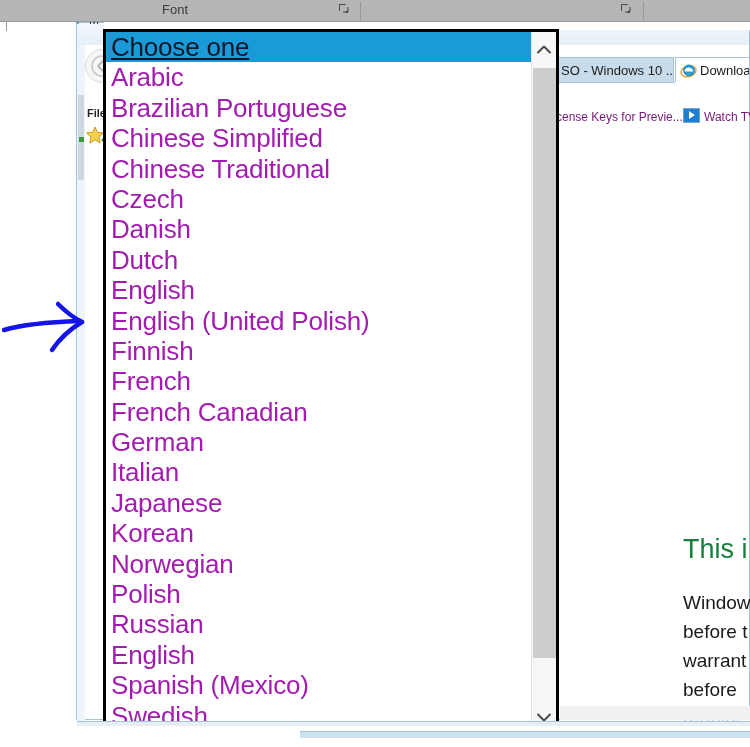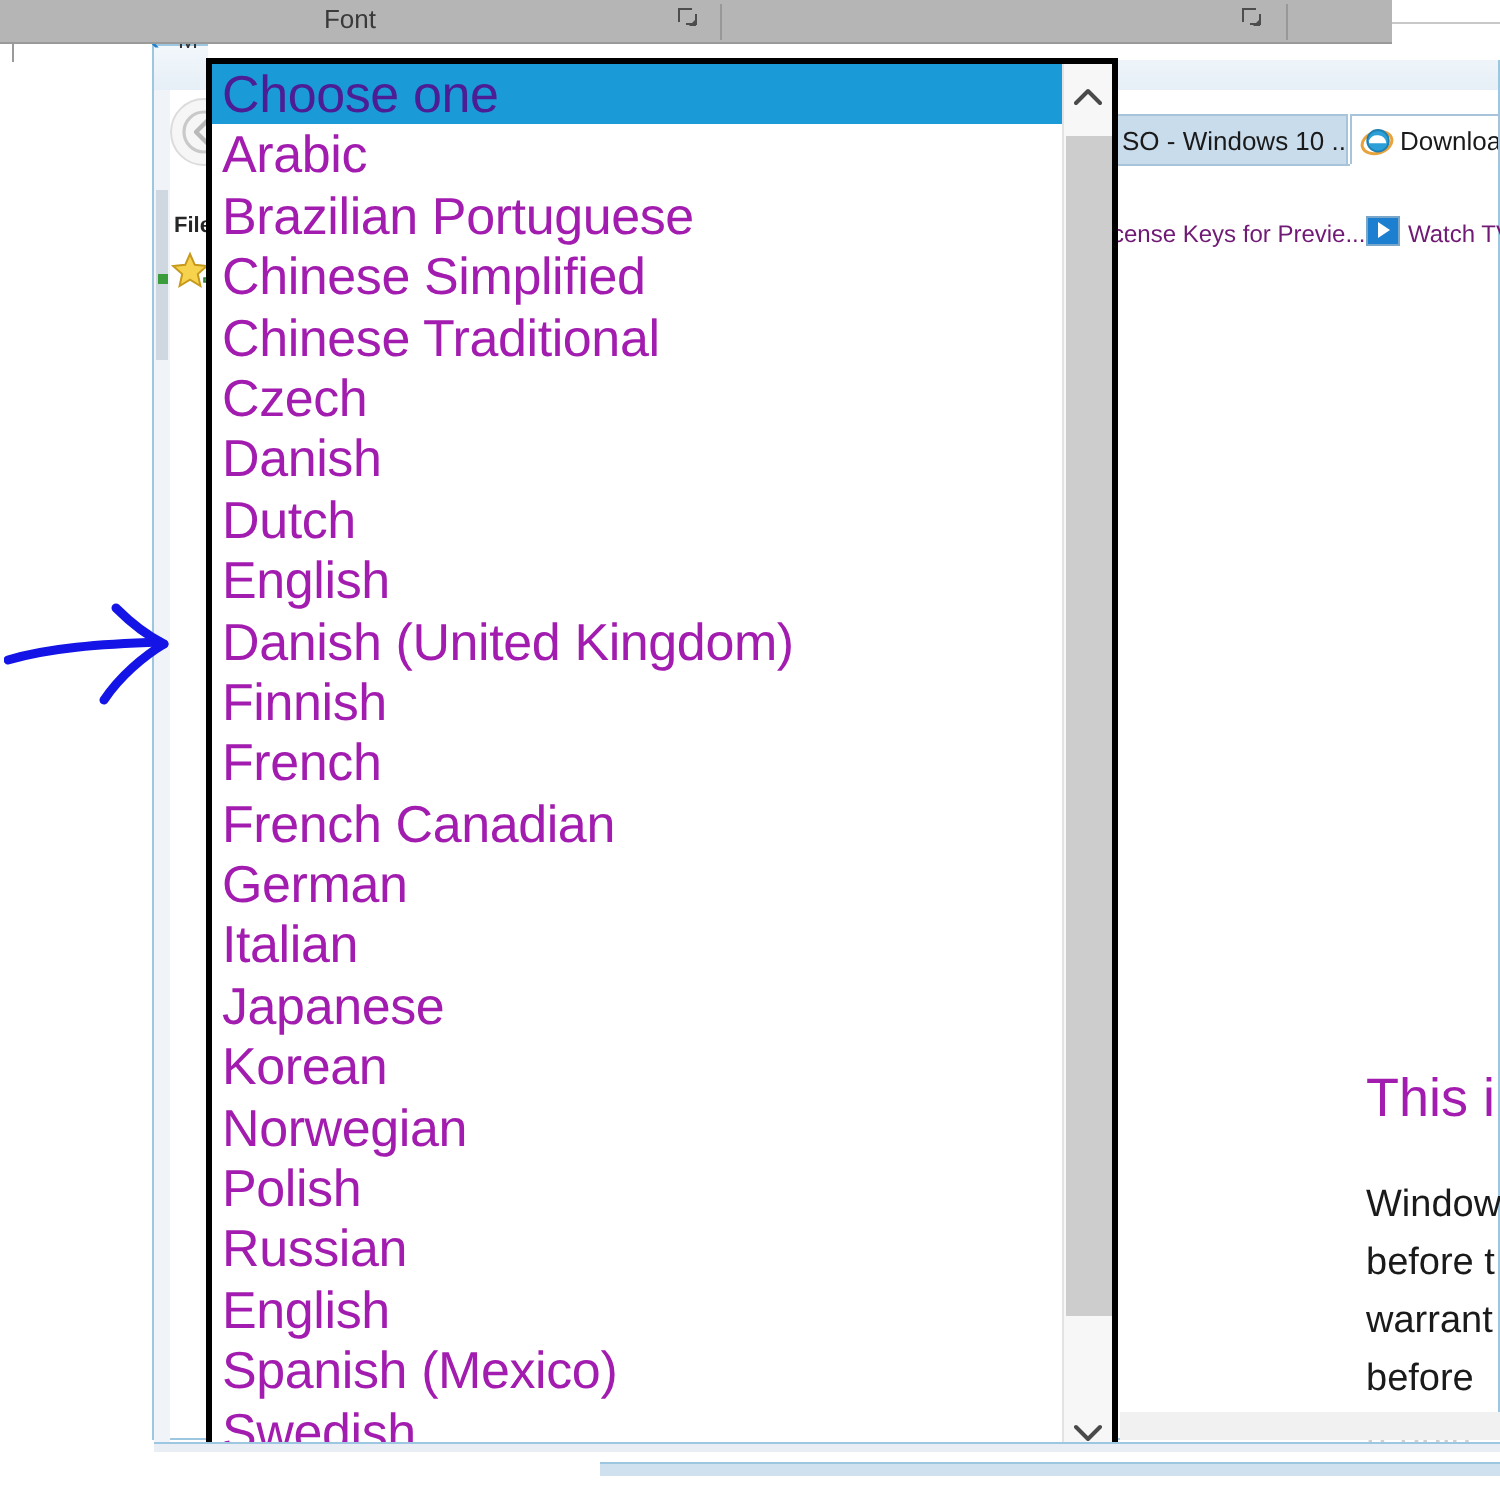--- a/index.html
+++ b/index.html
@@ -15,21 +15,21 @@
     width: 750px;
     height: 747px;
     overflow: hidden;
     background: #ffffff;
   }
 
   
   .ribbon {
     position: absolute;
     left: 0; top: 0;
-    width: 696px; height: 21px;
+    width: 750px; height: 21px;
     background: #b5b5b5;
     border-bottom: 1px solid #9a9a9a;
   }
   .ribbon-group {
     position: absolute;
     top: 0;
     height: 21px;
     line-height: 20px;
     font-size: 13px;
     color: #3a3a3a;
@@ -199,21 +199,21 @@
   .content-col-left .vrule {
     position: absolute;
     left: -6px; top: -6px;
     width: 1px; height: 82px;
     background: #cfcfcf;
   }
   .content-heading {
     position: absolute;
     left: 683px; top: 534px;
     font-size: 27px;
-    color: #a21caf;
+    color: #15803d;
     white-space: nowrap;
   }
   .content-body {
     position: absolute;
     left: 683px; top: 588px;
     font-size: 19px;
     line-height: 29px;
     color: #1a1a1a;
     white-space: nowrap;
   }
@@ -246,21 +246,22 @@
     line-height: 30.4px;
     padding-left: 5px;
     font-size: 26px;
     color: #a21caf;
     white-space: nowrap;
     box-sizing: border-box;
     letter-spacing: -0.2px;
   }
   .dd-item.selected {
     background: #1a9bd7;
-    color: #4c1d95;
+    color: #0f172a;
+    text-decoration: underline;
   }
 
   
   .dd-scroll {
     position: absolute;
     right: 0; top: 0;
     width: 25px; height: 100%;
     background: #f7f7f7;
     border-left: 1px solid #e3e3e3;
     box-sizing: border-box;
@@ -449,21 +450,21 @@
     <div class="dd-list" id="dd-list">
         <div class="dd-item selected" style="background: rgb(26, 155, 215);">Choose one</div>
         <div class="dd-item">Arabic</div>
         <div class="dd-item">Brazilian Portuguese</div>
         <div class="dd-item">Chinese Simplified</div>
         <div class="dd-item">Chinese Traditional</div>
         <div class="dd-item">Czech</div>
         <div class="dd-item">Danish</div>
         <div class="dd-item">Dutch</div>
         <div class="dd-item">English</div>
-        <div class="dd-item">Danish (United Kingdom)</div>
+        <div class="dd-item">English (United Polish)</div>
         <div class="dd-item">Finnish</div>
         <div class="dd-item">French</div>
         <div class="dd-item">French Canadian</div>
         <div class="dd-item">German</div>
         <div class="dd-item">Italian</div>
         <div class="dd-item">Japanese</div>
         <div class="dd-item">Korean</div>
         <div class="dd-item">Norwegian</div>
         <div class="dd-item">Polish</div>
         <div class="dd-item">Russian</div>

